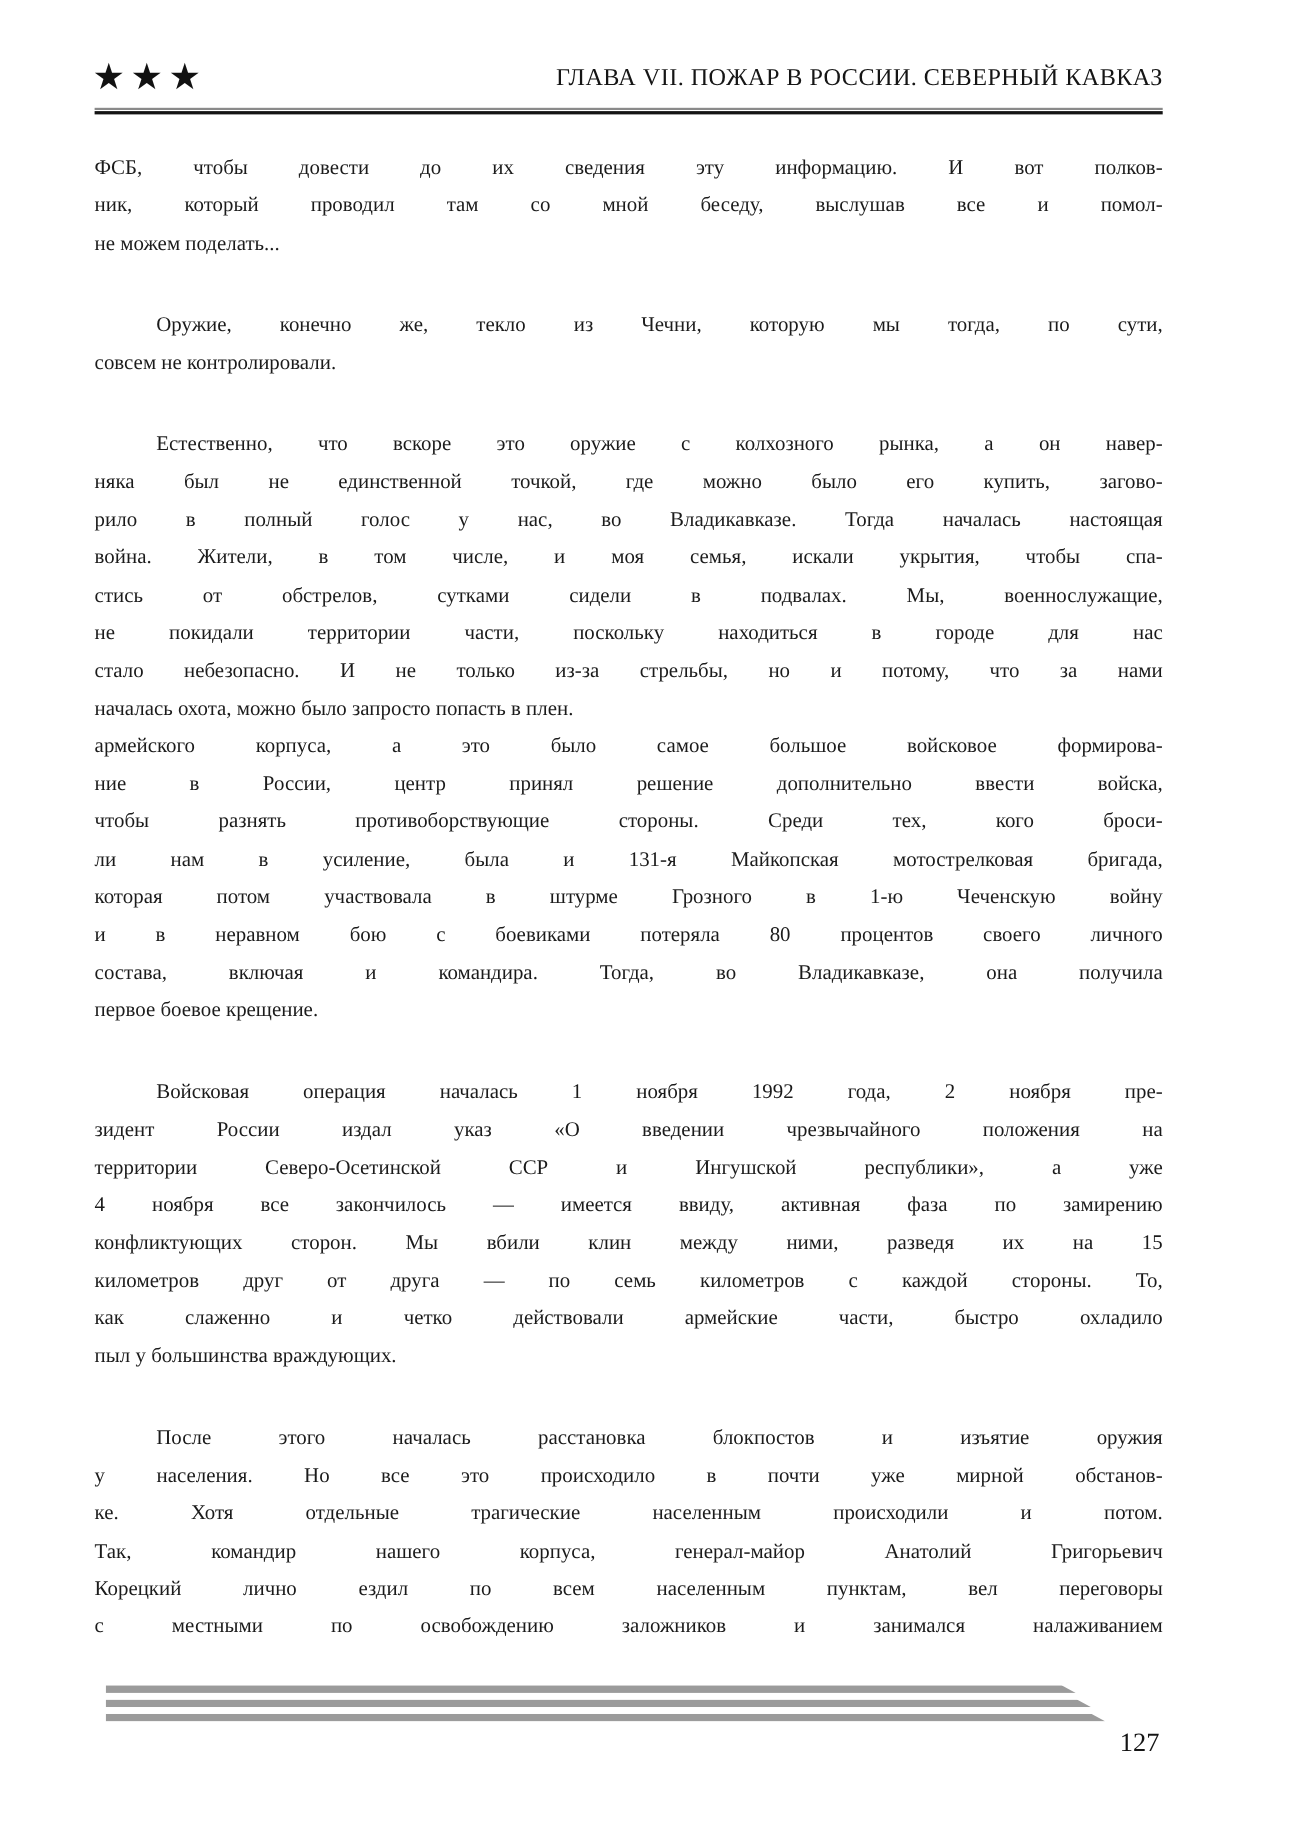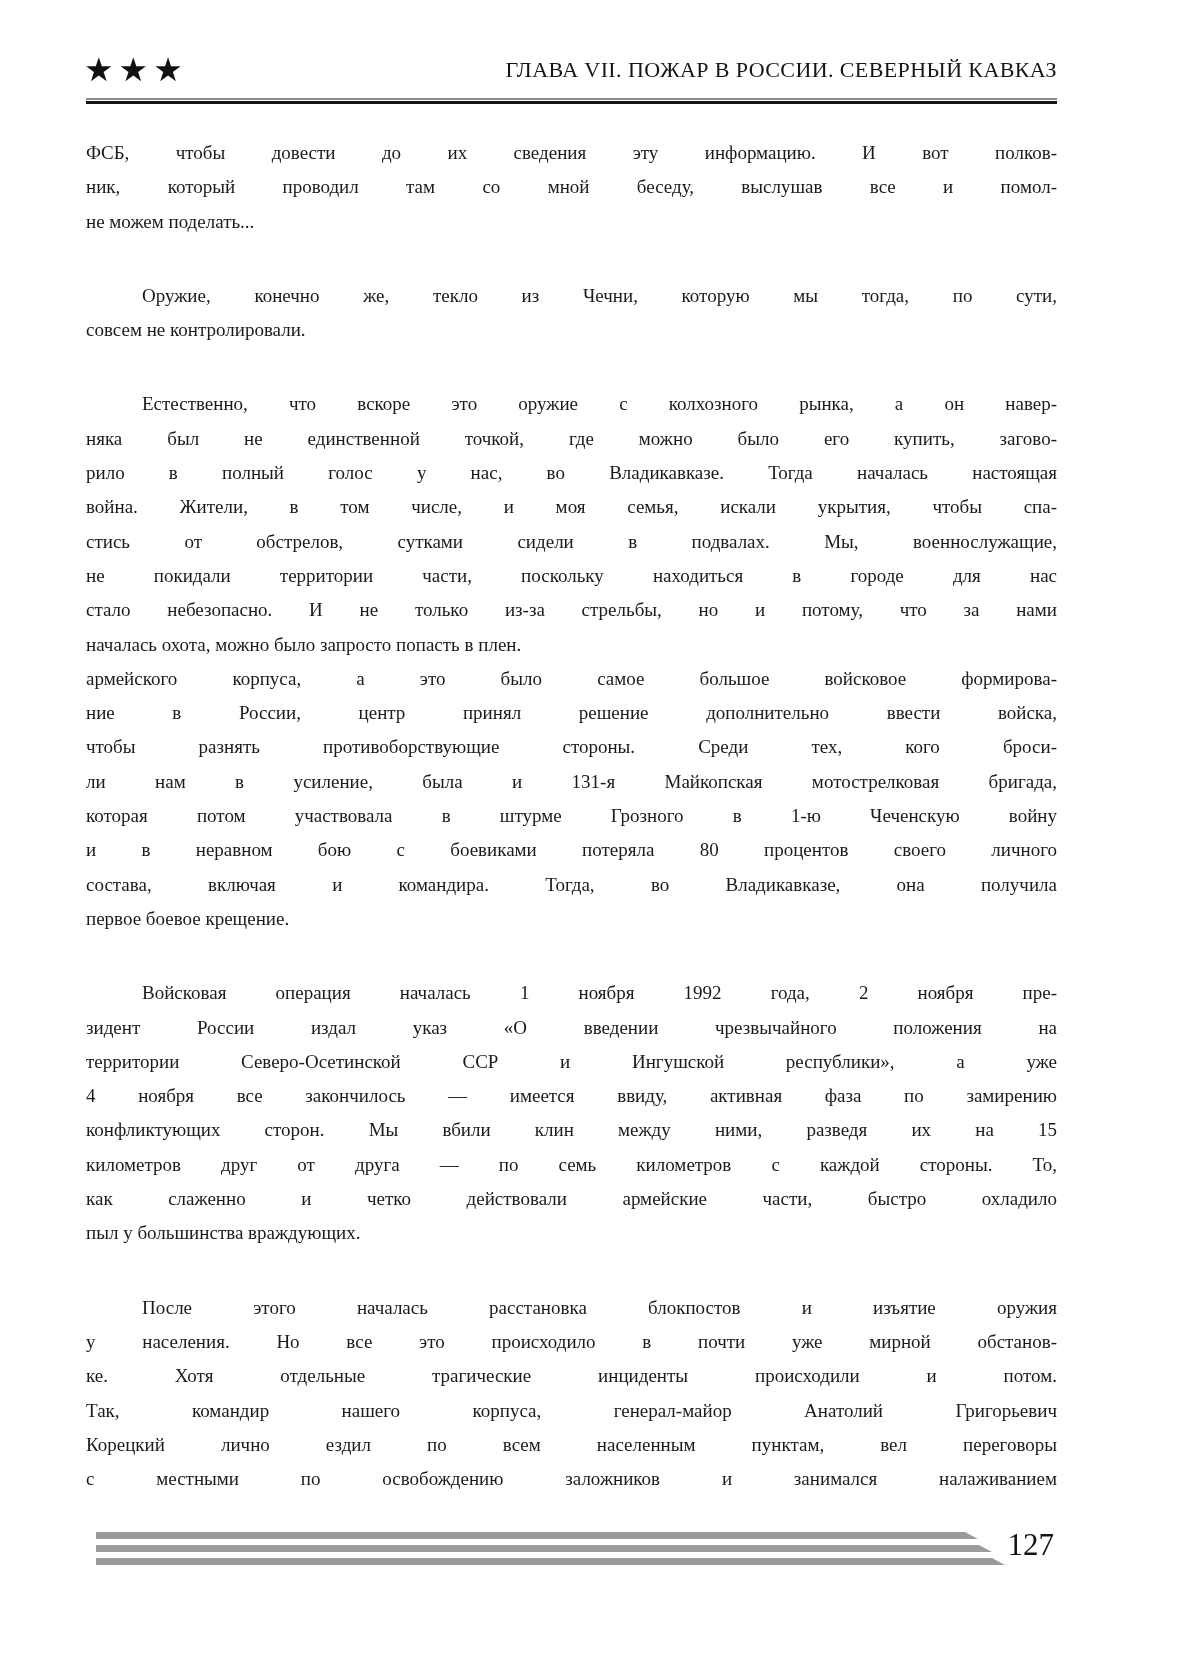--- a/index.html
+++ b/index.html
@@ -73,22 +73,22 @@
     height: 7px;
     background: #9b9b9b;
     clip-path: polygon(0 0, calc(100% - 13px) 0, 100% 100%, 0 100%);
   }
   .stripe-1 { top: 1532px; width: 882px; }
   .stripe-2 { top: 1545px; width: 896px; }
   .stripe-3 { top: 1558px; width: 909px; }
   .page-number {
     position: absolute;
     right: 124px;
-    top: 1527px;
-    font-size: 31px;
+    top: 1572px;
+    font-size: 24px;
     color: #141414;
     font-family: "Liberation Serif", serif;
   }
 </style>
 </head>
 <body>
 
 <div class="page">
 
   <div class="header-stars">★★★</div>
@@ -126,21 +126,21 @@
       <div class="line indent">Войсковая операция началась 1 ноября 1992 года, 2 ноября пре-</div>
       <div class="line">зидент России издал указ «О введении чрезвычайного положения на</div>
       <div class="line">территории Северо-Осетинской ССР и Ингушской республики», а уже</div>
       <div class="line">4 ноября все закончилось — имеется ввиду, активная фаза по замирению</div>
       <div class="line">конфликтующих сторон. Мы вбили клин между ними, разведя их на 15</div>
       <div class="line">километров друг от друга — по семь километров с каждой стороны. То,</div>
       <div class="line">как слаженно и четко действовали армейские части, быстро охладило</div>
       <div class="line last">пыл у большинства враждующих.</div>
       <div class="line indent">После этого началась расстановка блокпостов и изъятие оружия</div>
       <div class="line">у населения. Но все это происходило в почти уже мирной обстанов-</div>
-      <div class="line">ке. Хотя отдельные трагические инциденты происходили и потом.</div>
+      <div class="line">ке. Хотя отдельные трагические населенным происходили и потом.</div>
       <div class="line">Так, командир нашего корпуса, генерал-майор Анатолий Григорьевич</div>
       <div class="line">Корецкий лично ездил по всем населенным пунктам, вел переговоры</div>
       <div class="line">с местными по освобождению заложников и занимался налаживанием</div>
     </div>
 
   <div class="footer-stripe stripe-1" style="background: rgb(155, 155, 155);"></div>
   <div class="footer-stripe stripe-2" style="background: rgb(155, 155, 155);"></div>
   <div class="footer-stripe stripe-3" style="background: rgb(155, 155, 155);"></div>
 
   <div class="page-number">127</div>

